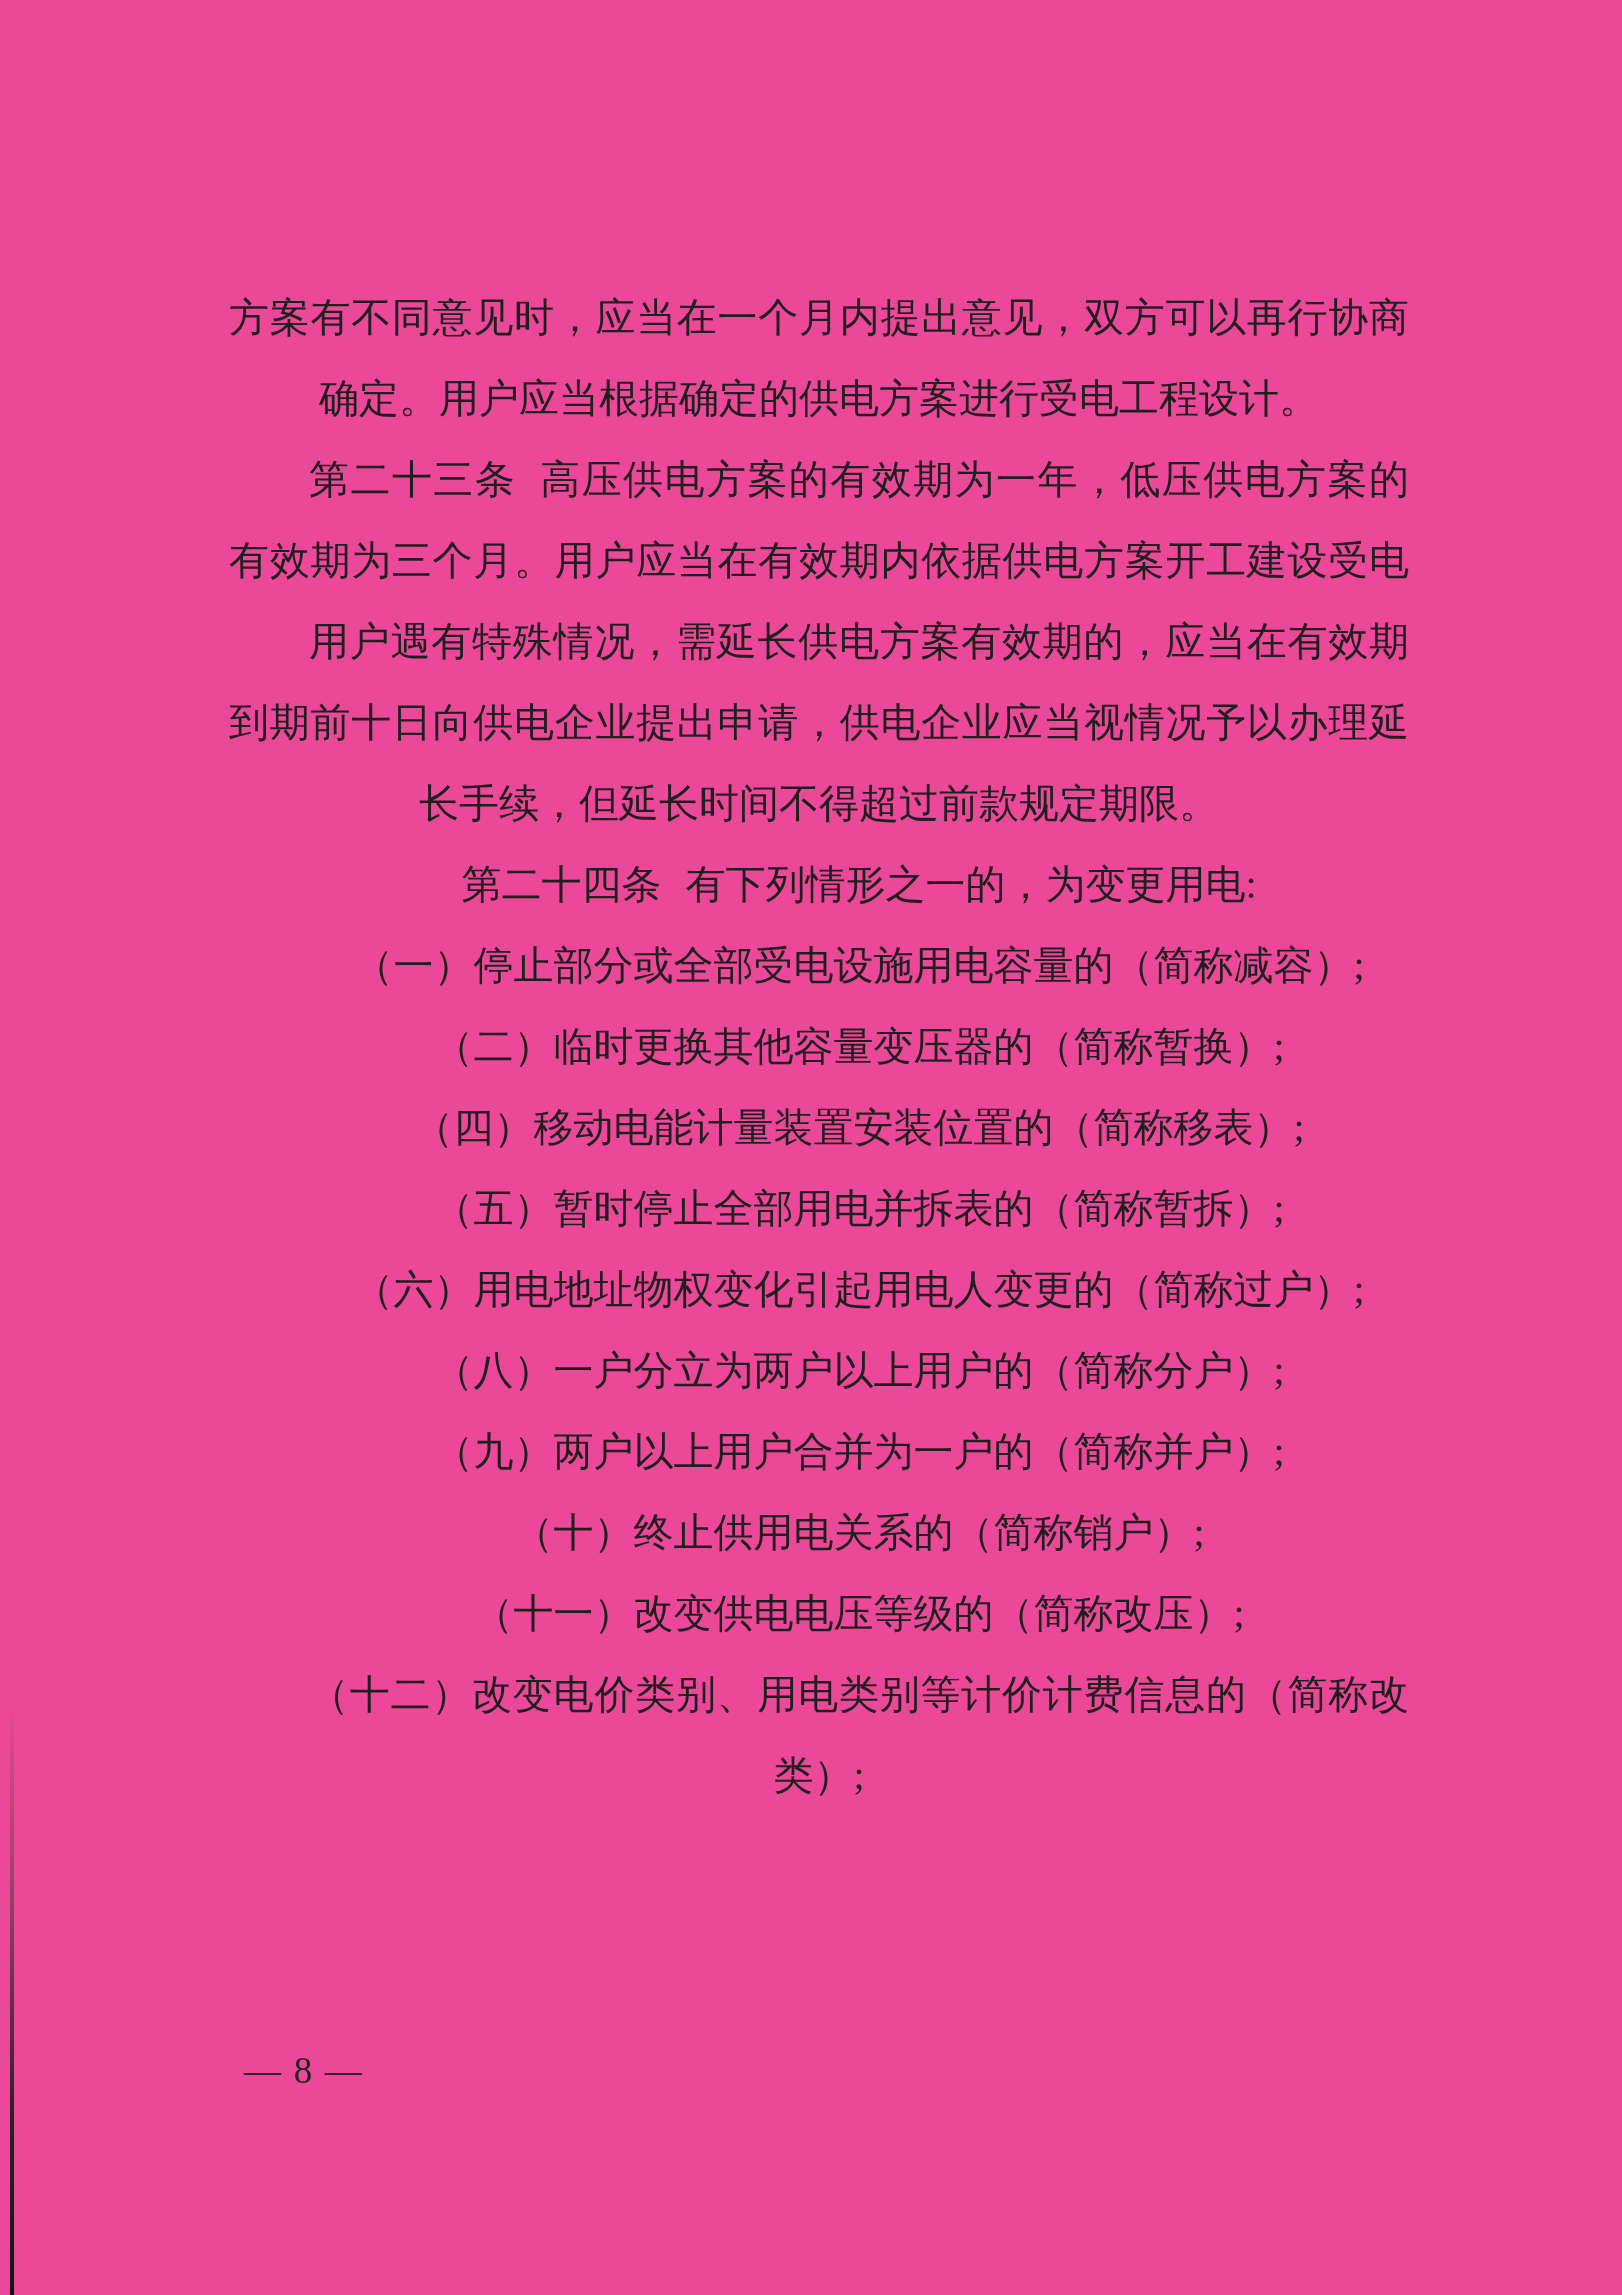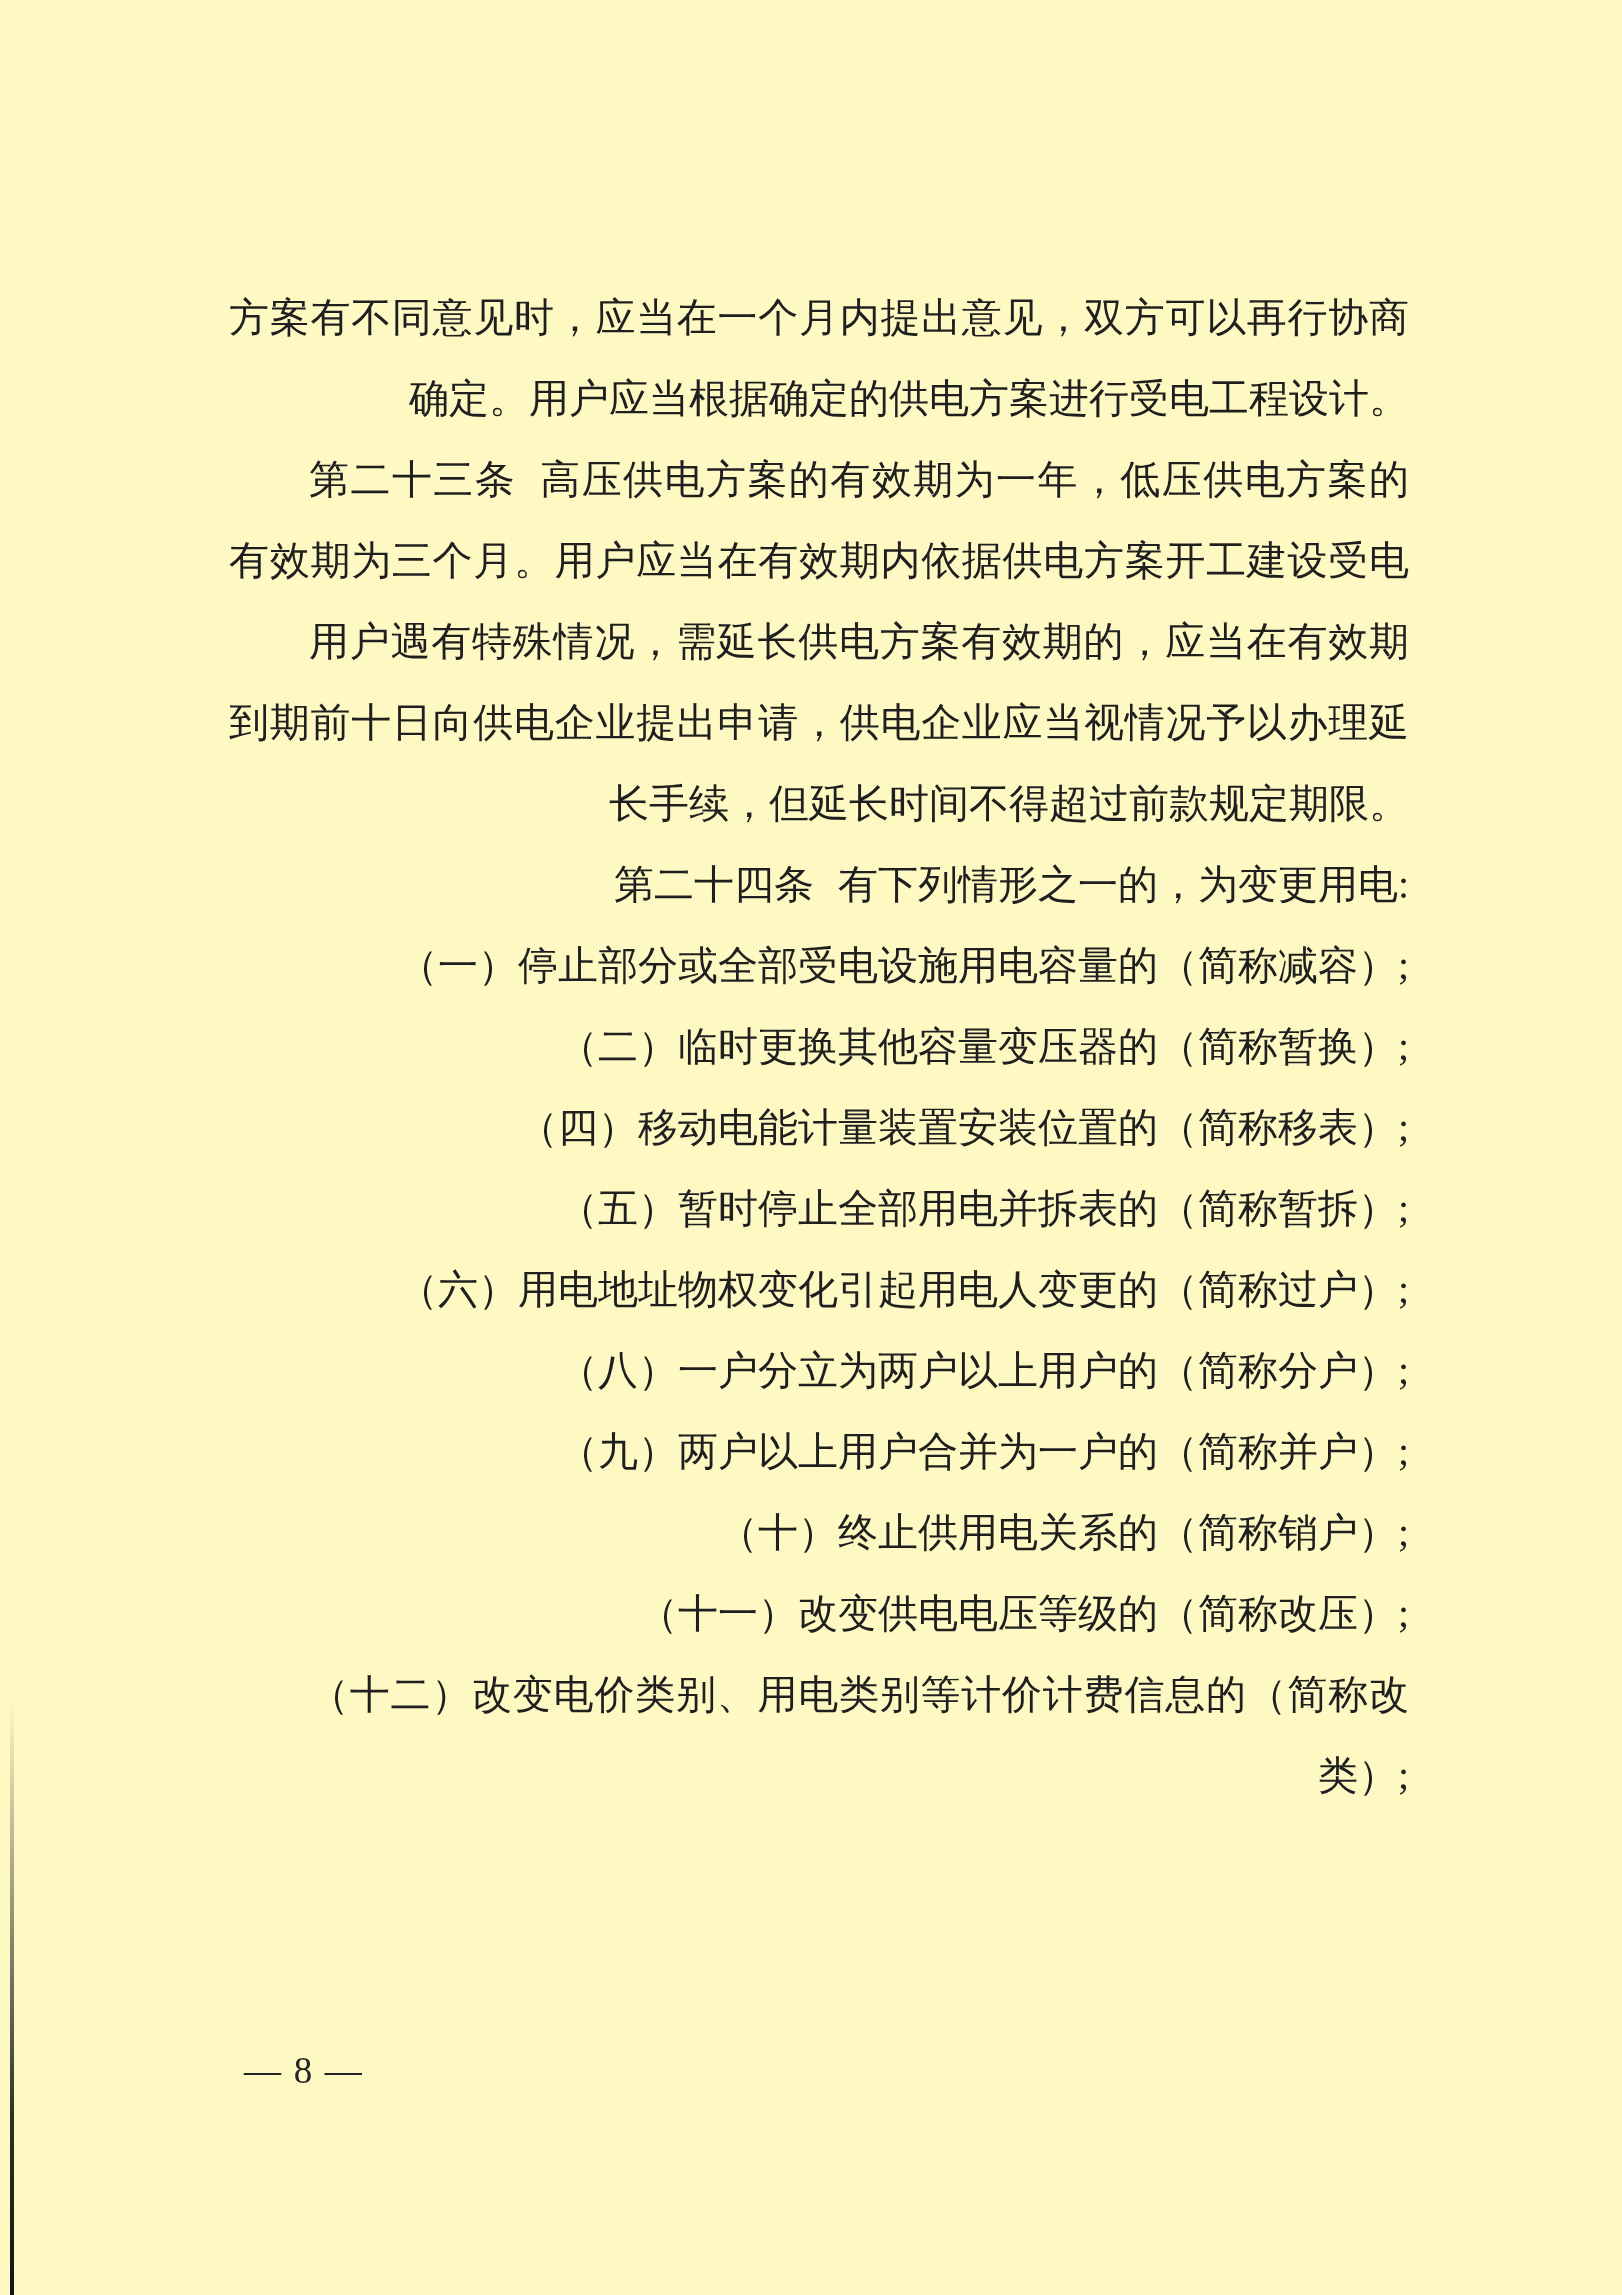--- a/index.html
+++ b/index.html
@@ -4,36 +4,36 @@
 <style>
   html, body {
     margin: 0;
     padding: 0;
     background: #ffffff;
   }
   .page {
     position: relative;
     width: 1623px;
     height: 2295px;
-    background: #fef9c3;
+    background: #ec4899;
     overflow: hidden;
     font-family: "Liberation Serif", serif;
     color: #1f1f1f;
   }
   .content {
     position: absolute;
     left: 229px;
     top: 277px;
     width: 1180px;
     font-size: 40px;
     line-height: 81px;
   }
   .line {
     white-space: nowrap;
-    text-align: right;
+    text-align: center;
   }
   .line.indent {
     padding-left: 80px; 
   }
   .line.fill {
     
     text-align: justify;
     text-align-last: justify;
   }
   .art-no {

